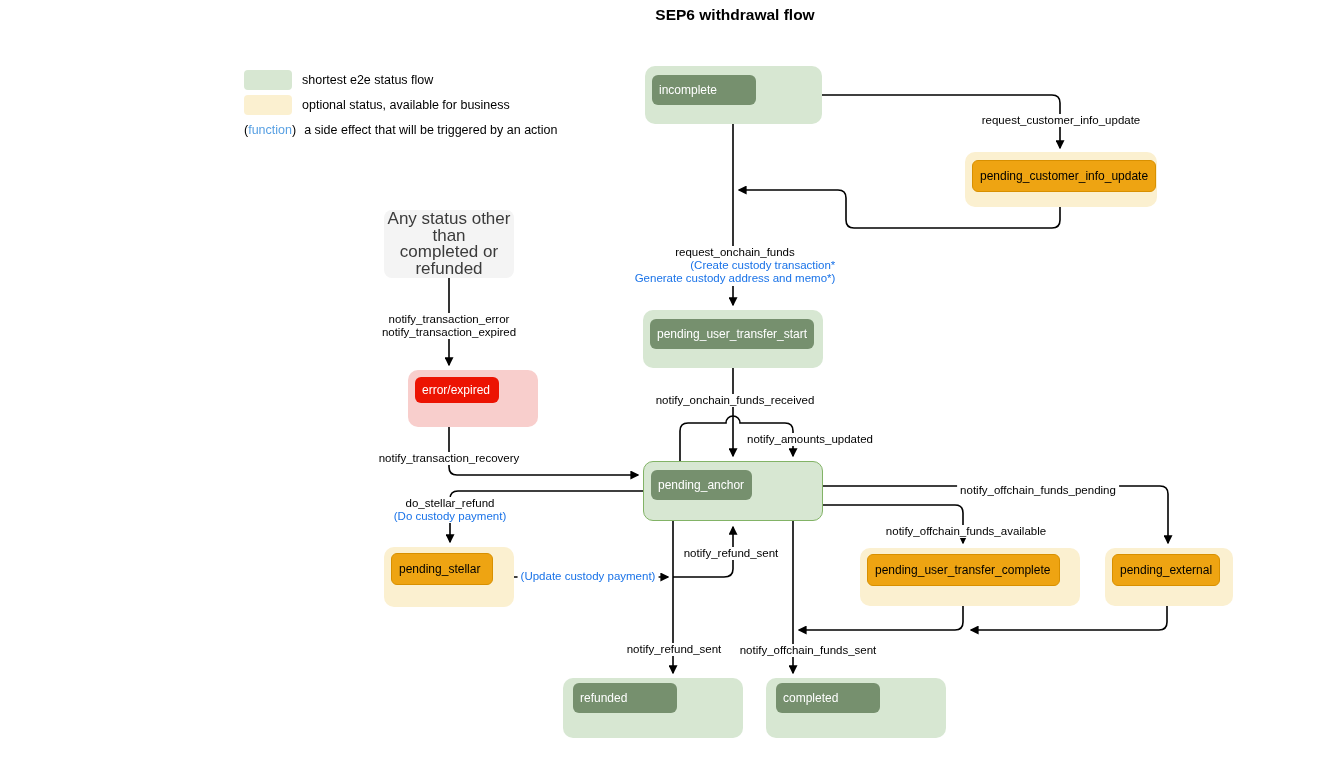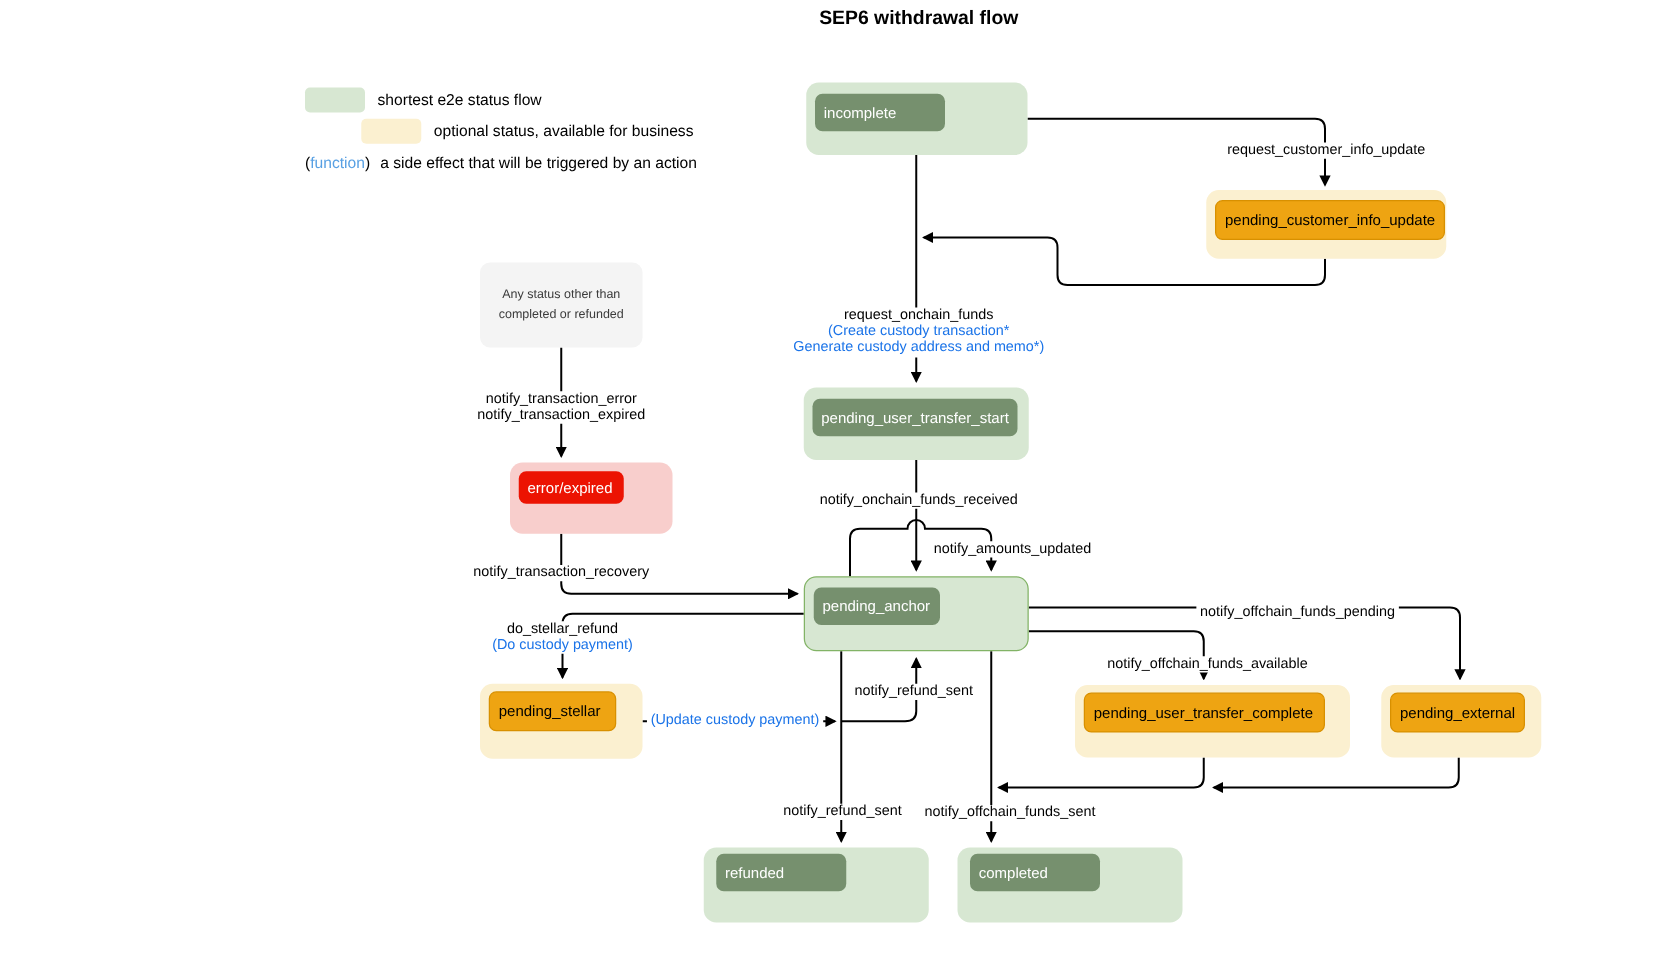--- a/index.html
+++ b/index.html
@@ -8,21 +8,21 @@
     font-family:"Liberation Sans","DejaVu Sans",sans-serif;background:#fff;
   }
   
   .title{
     position:absolute;left:735px;top:6px;transform:translateX(-50%);
     font-size:15.5px;font-weight:bold;color:#000;white-space:nowrap;
   }
   
   .legend-row{position:absolute;display:flex;align-items:center;font-size:12.5px;color:#000;white-space:nowrap;}
   .lr1{left:244px;top:70px;height:20px;}
-  .lr2{left:244px;top:95px;height:20px;margin-left:45px;}
+  .lr2{left:244px;top:95px;height:20px;}
   .lr3{left:244px;top:122px;height:16px;}
   .swatch{width:48px;height:20px;border-radius:4px;margin-right:10px;flex:0 0 auto;}
   .swatch.green{background:var(--c-green_light);}
   .swatch.yellow{background:var(--c-yellow_light);}
   .fn-word{color:var(--c-blue_legend);}
   .lr3 .fn-label{margin-left:8px;}
   
   svg.edges{position:absolute;left:0;top:0;pointer-events:none;}
   svg.edges path{fill:none;stroke:var(--c-edge);stroke-width:1.6px;}
   svg.edges .ah{fill:var(--c-edge);stroke:none;}
@@ -56,29 +56,29 @@
   .n-putc .pill{min-width:193px;}
   .n-pext{left:1105px;top:548px;width:128px;height:58px;}
   .n-pext .pill{min-width:103px;}
   .n-refunded{left:563px;top:678px;width:180px;height:60px;}
   .n-refunded .pill{left:10px;min-width:104px;top:5px;}
   .n-completed{left:766px;top:678px;width:180px;height:60px;}
   .n-completed .pill{left:10px;min-width:104px;top:5px;}
   
   .note{
     position:absolute;left:384px;top:210px;width:130px;height:68px;border-radius:8px;
-    background:var(--c-gray_light);color:#3b3b3b;font-size:10px;line-height:16.5px;
+    background:var(--c-gray_light);color:#3b3b3b;font-size:17px;line-height:16.5px;
     display:flex;flex-direction:column;align-items:center;justify-content:center;text-align:center;
   }
   
   .elabel{
     position:absolute;transform:translateX(-50%);background:#fff;padding:0 3px;
     font-size:11.5px;line-height:13.2px;color:#000;white-space:nowrap;text-align:center;
   }
-  .elabel .blue, .elabel.blue{color:var(--c-blue_function);}
+  .elabel .blue, .elabel.blue{color:var(--c-blue_function);text-align:right;}
   .el-rciu{left:1061px;top:114px;}
   .el-onchain{left:735px;top:246px;}
   .el-txerr{left:449px;top:313px;}
   .el-received{left:735px;top:394px;}
   .el-amounts{left:810px;top:433px;text-align:right;}
   .el-recovery{left:449px;top:452px;}
   .el-dostellar{left:450px;top:497px;}
   .el-update{left:588px;top:570px;}
   .el-refundmid{left:731px;top:547px;}
   .el-offpending{left:1038px;top:484px;}

